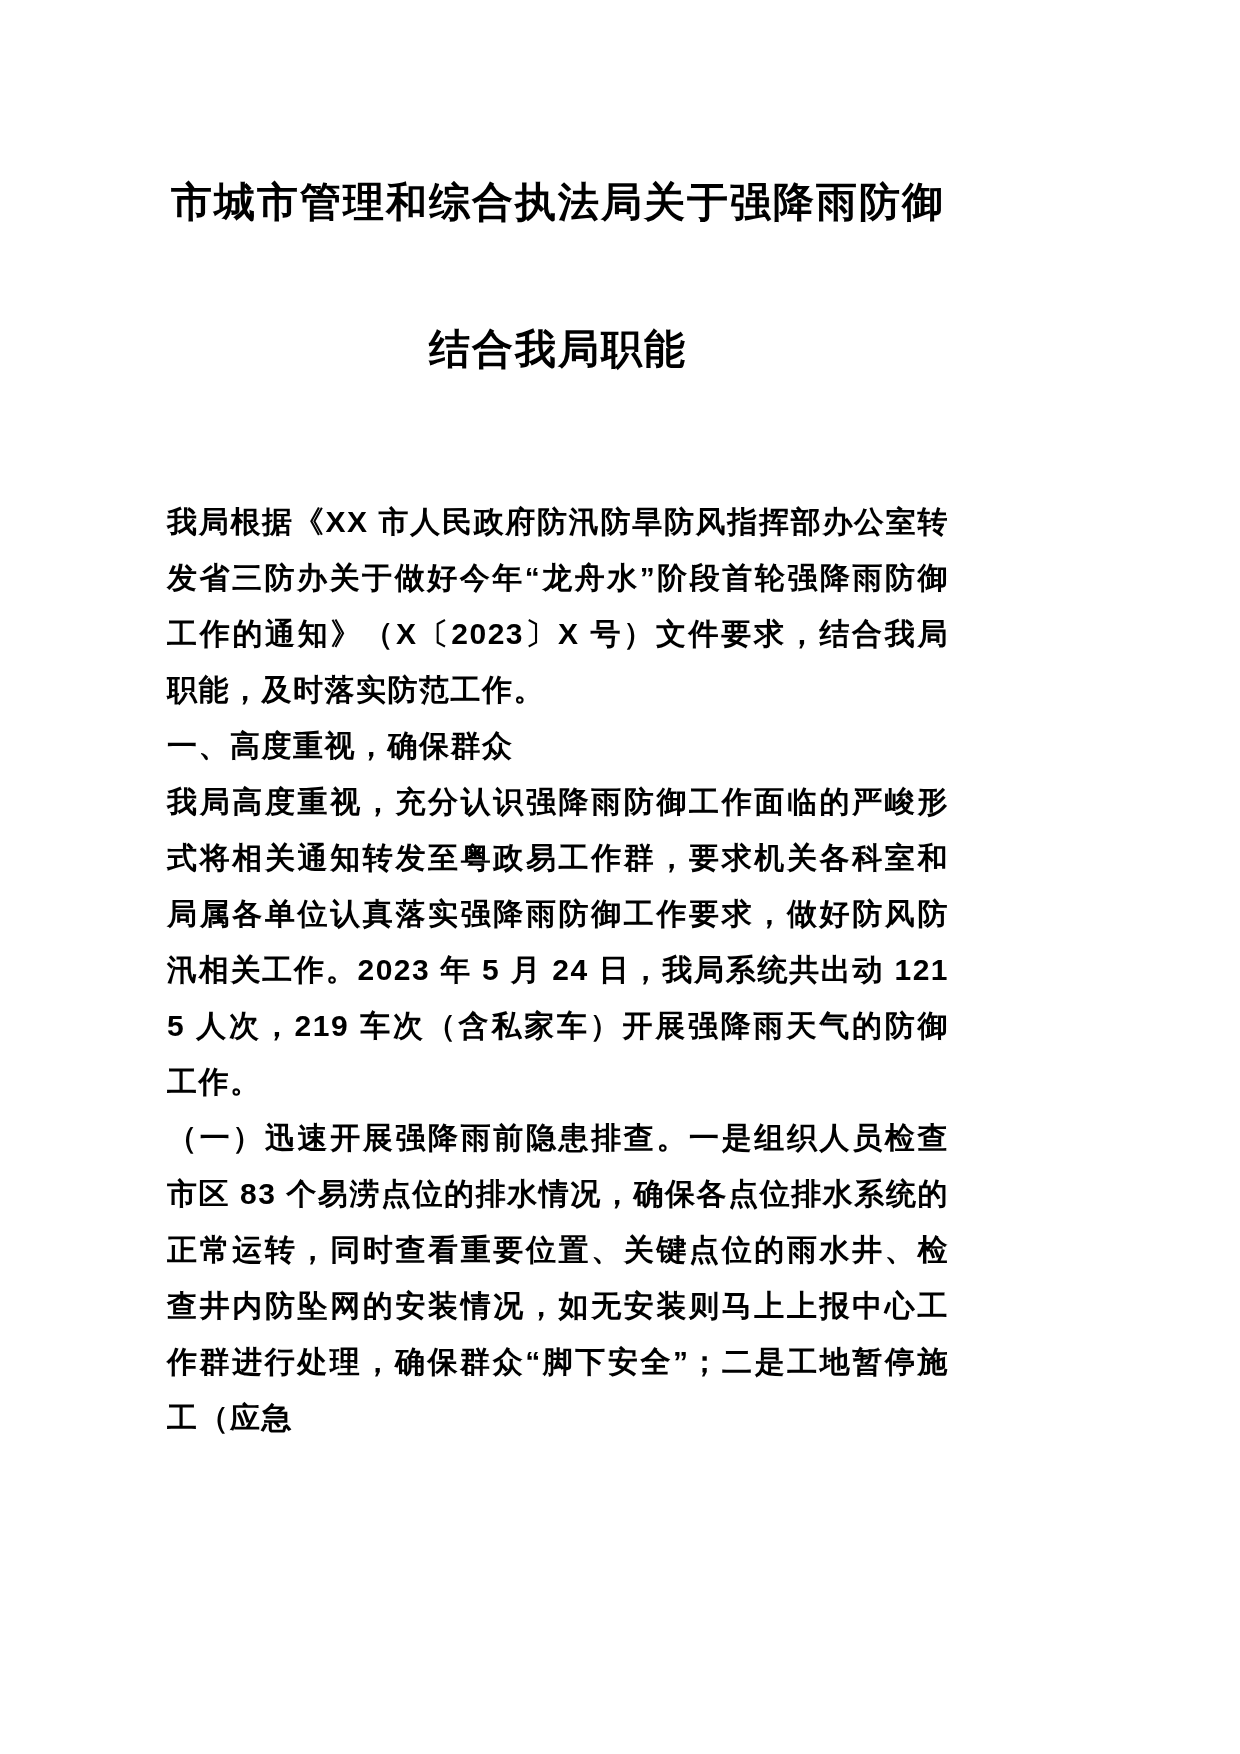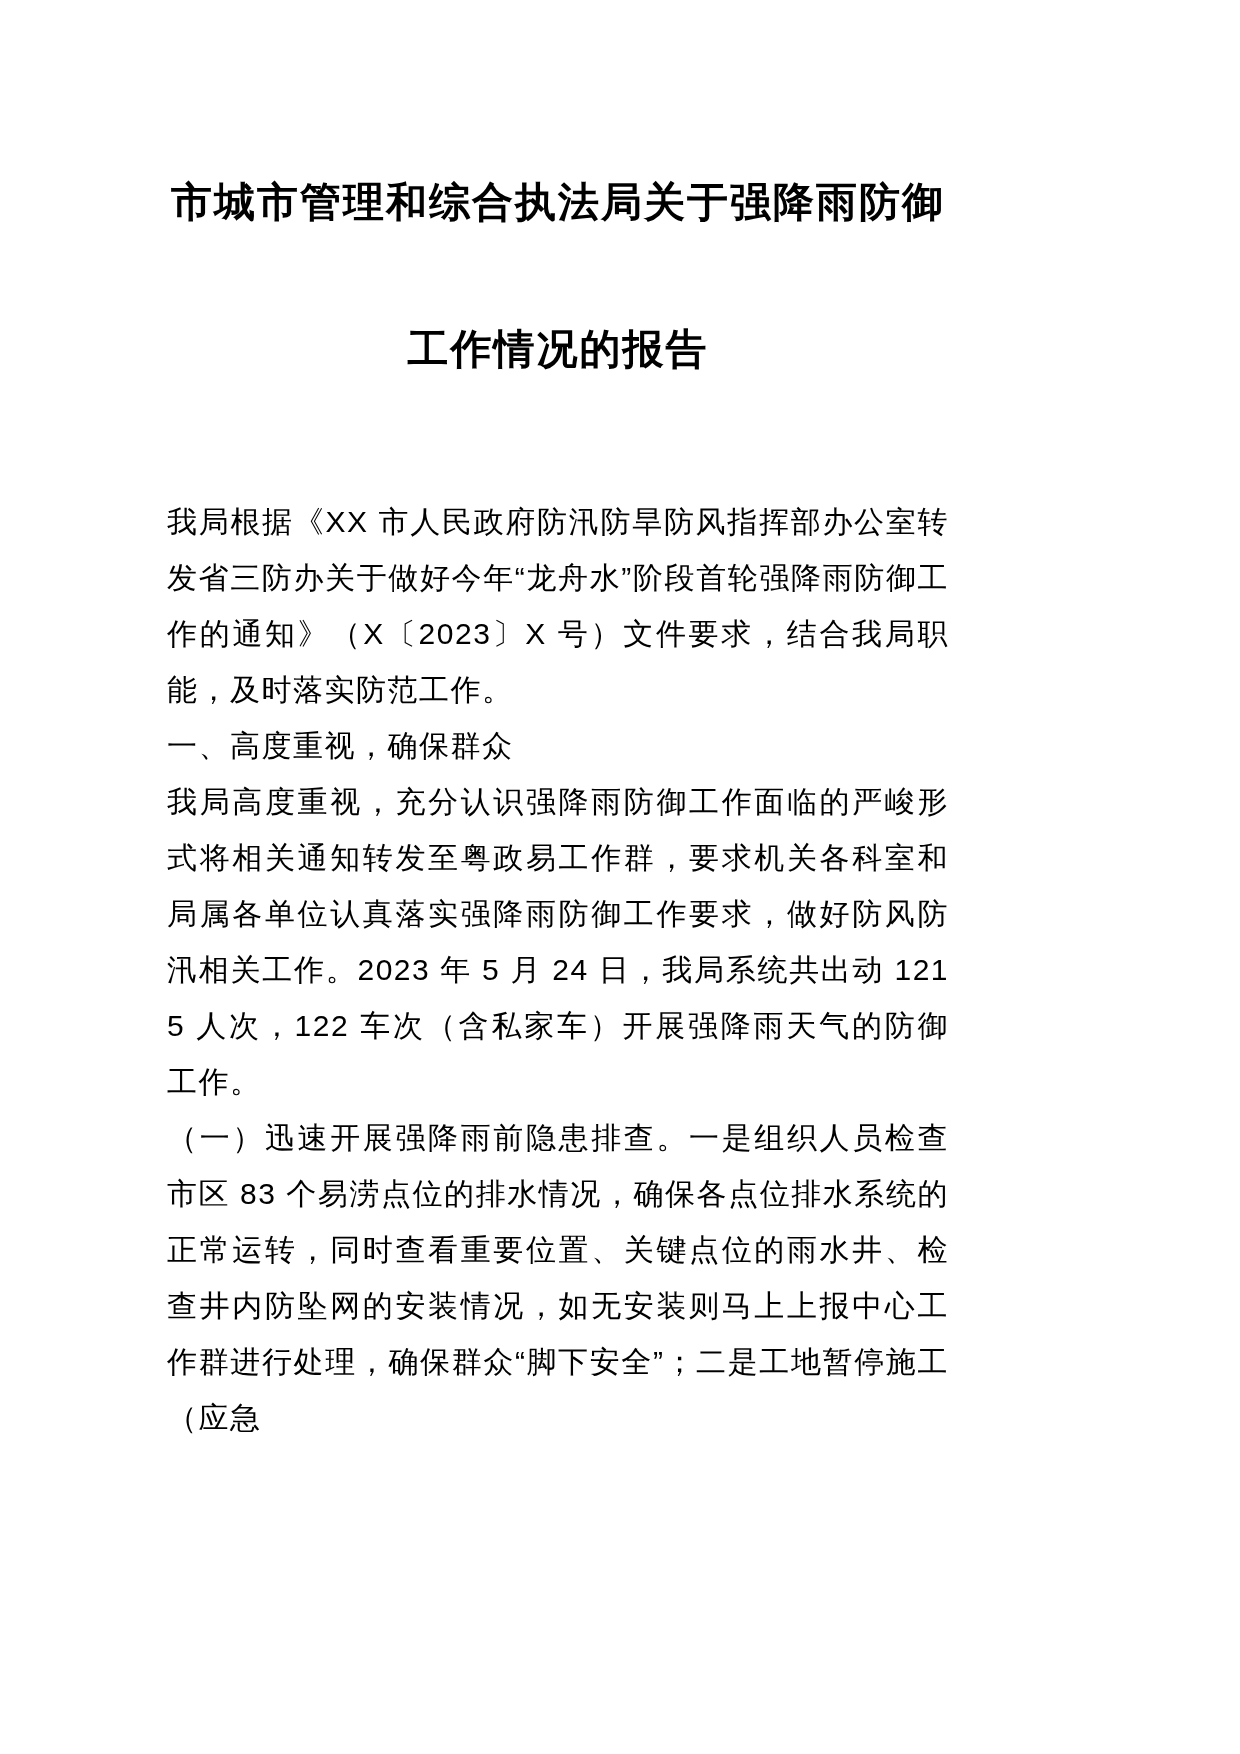--- a/index.html
+++ b/index.html
@@ -31,33 +31,34 @@
   }
   .doc-title.line1 { margin-bottom: 98px; }
   .doc-title.line2 { margin-bottom: 120px; }
   .body-text p {
     font-size: 30px;
     line-height: 56px;
     letter-spacing: 1.5px;
     text-align: justify;
     word-break: break-all;
     color: #000000;
+    font-weight: bold;
   }
 </style>
 </head>
 <body>
 
 <div class="page">
   <div class="content">
 
     <div class="doc-title line1">市城市管理和综合执法局关于强降雨防御</div>
 
-    <div class="doc-title line2">工作情况的报告</div>
+    <div class="doc-title line2">结合我局职能</div>
 
     <div class="body-text">
       <p>我局根据《XX 市人民政府防汛防旱防风指挥部办公室转发省三防办关于做好今年“龙舟水”阶段首轮强降雨防御工作的通知》（X〔2023〕X 号）文件要求，结合我局职能，及时落实防范工作。</p>
       <p>一、高度重视，确保群众</p>
-      <p>我局高度重视，充分认识强降雨防御工作面临的严峻形式将相关通知转发至粤政易工作群，要求机关各科室和局属各单位认真落实强降雨防御工作要求，做好防风防汛相关工作。2023 年 5 月 24 日，我局系统共出动 1215 人次，122 车次（含私家车）开展强降雨天气的防御工作。</p>
+      <p>我局高度重视，充分认识强降雨防御工作面临的严峻形式将相关通知转发至粤政易工作群，要求机关各科室和局属各单位认真落实强降雨防御工作要求，做好防风防汛相关工作。2023 年 5 月 24 日，我局系统共出动 1215 人次，219 车次（含私家车）开展强降雨天气的防御工作。</p>
       <p>（一）迅速开展强降雨前隐患排查。一是组织人员检查市区 83 个易涝点位的排水情况，确保各点位排水系统的正常运转，同时查看重要位置、关键点位的雨水井、检查井内防坠网的安装情况，如无安装则马上上报中心工作群进行处理，确保群众“脚下安全”；二是工地暂停施工（应急</p>
     </div>
 
   </div>
 </div>
 
 </body></html>

